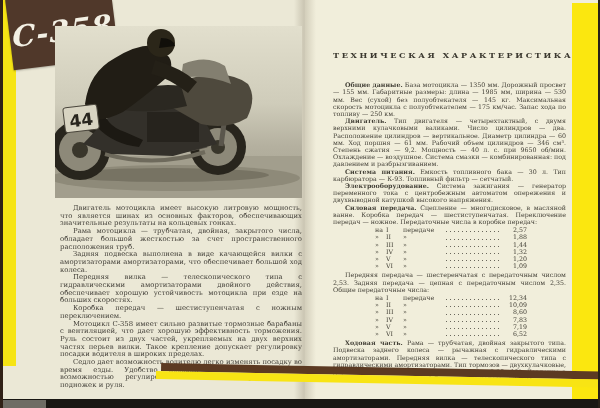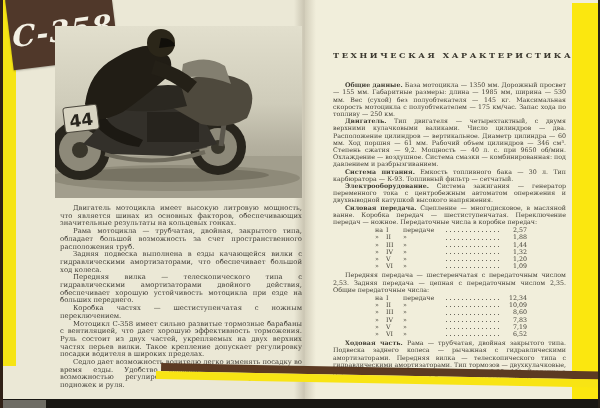--- a/index.html
+++ b/index.html
@@ -112,24 +112,24 @@
 
       <g transform="rotate(-7 26 92)">
         <rect x="9" y="80" width="34" height="25" rx="3" fill="#d8d4c2" stroke="#4a463c" stroke-width="1"></rect>
         <text x="26" y="100" text-anchor="middle" font-family="DejaVu Sans, sans-serif" font-size="17" font-weight="bold" fill="#28251e">44</text>
       </g>
     </svg>
   </div>
 
   <div class="intro">
       <p>Двигатель мотоцикла имеет высокую литровую мощность, что является шинах из основных факторов, обеспечивающих значительные результаты на кольцевых гонках.</p>
-      <p>Рама мотоцикла — трубчатая, двойная, закрытого типа, обладает большой возможность за счет пространственного расположения труб.</p>
-      <p>Задняя подвеска выполнена в езды качающейся вилки с гидравлическими амортизаторами, что обеспечивает большой ход колеса.</p>
-      <p>Передняя вилка — телескопического типа с гидравлическими амортизаторами двойного действия, обеспечивает хорошую устойчивость мотоцикла при езде на больших переднего.</p>
-      <p>Коробка частях — шестиступенчатая с ножным переключением.</p>
+      <p>Рама мотоцикла — трубчатая, двойная, закрытого числа, обладает большой жесткостью за счет пространственного расположения труб.</p>
+      <p>Задняя подвеска выполнена в виде качающейся вилки с амортизаторами амортизаторами, что обеспечивает большой ход колеса.</p>
+      <p>Передняя вилка — телескопического типа с гидравлическими амортизаторами двойного действия, обеспечивает хорошую устойчивость мотоцикла при езде на больших скоростях.</p>
+      <p>Коробка передач — шестиступенчатая с ножным переключением.</p>
       <p>Мотоцикл С-358 имеет сильно развитые тормозные барабаны с вентиляцией, что дает хорошую эффективность торможения. Руль состоит из двух частей, укрепляемых на двух верхних частях перьев вилки. Такое крепление допускает регулировку посадки водителя в широких пределах.</p>
       <p>Седло дает возможность водителю легко изменять посадку во время езды. Удобство посадки обеспечивается также возможностью регулировки и взаимного расположения подножек и руля.</p>
     </div>
 
   <div class="tech">
     <p class="tech-heading">ТЕХНИЧЕСКАЯ ХАРАКТЕРИСТИКА</p>
     <div>
         <p class="tpara"><b>Общие данные.</b> <span>База мотоцикла — 1350 мм. Дорожный просвет — 155 мм. Габаритные размеры: длина — 1985 мм, ширина — 530 мм. Вес (сухой) без полуобтекателя — 145 кг. Максимальная скорость мотоцикла с полуобтекателем — 175 км/час. Запас хода по топливу — 250 км.</span></p>
         <p class="tpara"><b>Двигатель.</b> <span>Тип двигателя — четырехтактный, с двумя верхними кулачковыми валиками. Число цилиндров — два. Расположение цилиндров — вертикальное. Диаметр цилиндра — 60 мм. Ход поршня — 61 мм. Рабочий объем цилиндров — 346 см³. Степень сжатия — 9,2. Мощность — 40 л. с. при 9650 об/мин. Охлаждение — воздушное. Система смазки — комбинированная: под давлением и разбрызгиванием.</span></p>
         <p class="tpara"><b>Система питания.</b> <span>Емкость топливного бака — 30 л. Тип карбюратора — К-93. Топливный фильтр — сетчатый.</span></p>

